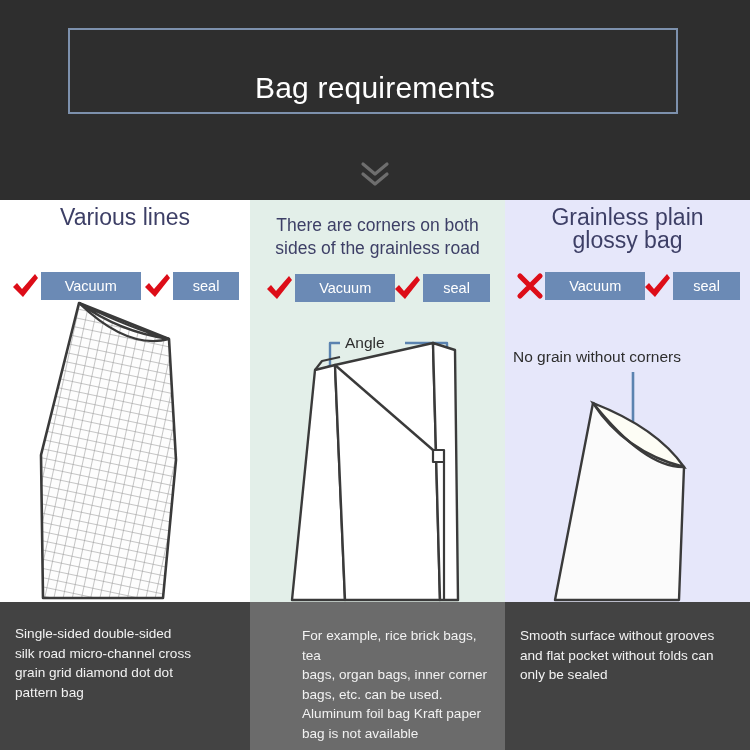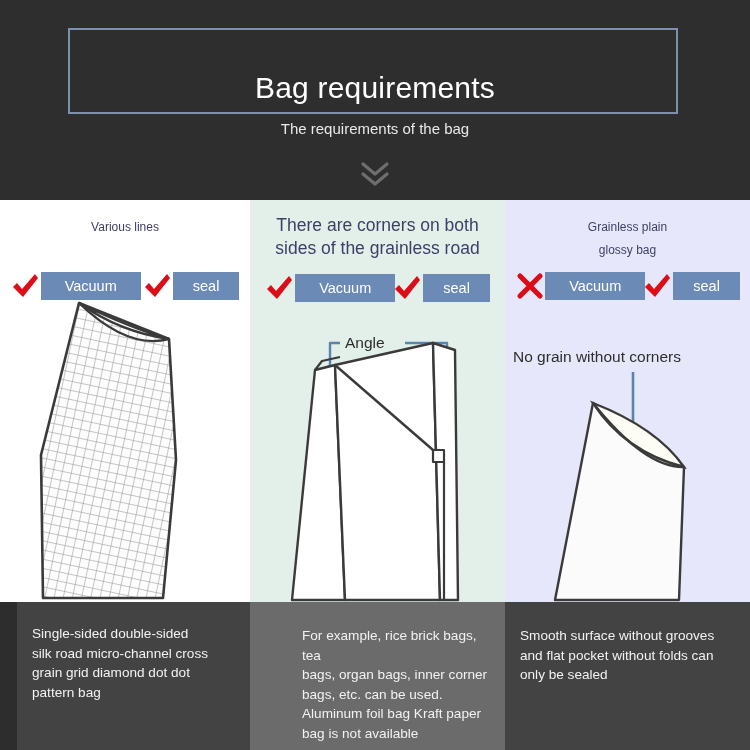--- a/index.html
+++ b/index.html
@@ -30,22 +30,22 @@
   .chevron svg { display: inline-block; }
 
   
   .panels { position: absolute; left: 0; top: 200px; width: 750px; height: 402px; }
   .panel { position: absolute; top: 0; height: 402px; overflow: visible; }
   .panel-1 { left: 0px;   width: 250px; background: #ffffff; }
   .panel-2 { left: 250px; width: 255px; background: #e3efe9; }
   .panel-3 { left: 505px; width: 245px; background: #e6e7fa; }
 
   .panel-title {
-    position: absolute; top: 16px; left: 6px; right: 6px; text-align: center;
-    color: #3d3f66; font-size: 12px; line-height: 23px; font-weight: 400;
+    position: absolute; top: 6px; left: 6px; right: 6px; text-align: center;
+    color: #3d3f66; font-size: 23px; line-height: 23px; font-weight: 400;
   }
   .panel-2 .panel-title { font-size: 17.5px; top: 14px; }
 
   
   .badge-row {
     position: absolute; left: 0; width: 100%;
     display: flex; align-items: center; justify-content: center; gap: 0px;
   }
   .mark { width: 30px; height: 28px; flex: 0 0 auto; position: relative; }
   .mark svg { position: absolute; left: 0; top: 0; }
@@ -58,39 +58,38 @@
   
   .leader-label {
     position: absolute; color: #2e2e2e; font-size: 15.5px; line-height: 20px;
     white-space: nowrap;
   }
   .leader { position: absolute; }
 
   
   .footer { position: absolute; left: 0; top: 602px; width: 750px; height: 148px; }
   .foot { position: absolute; top: 0; height: 148px; }
-  .foot-1 { left: 0px;   width: 250px; background: #434343; margin-left: 17px; }
+  .foot-1 { left: 0px;   width: 250px; background: #434343; }
   .foot-2 { left: 250px; width: 255px; background: #6b6b6b; }
   .foot-3 { left: 505px; width: 245px; background: #434343; }
   .foot-text {
     position: absolute; left: 15px; right: 12px; top: 22px;
     color: #f2f2f2; font-size: 13.6px; line-height: 19.5px; white-space: pre-line;
   }
   .foot-2 .foot-text { left: 12px; right: 10px; top: 24px; margin-left: 40px; }
   .foot-3 .foot-text { left: 15px; right: 8px; top: 24px; }
 </style>
 </head>
 <body>
 
 <div id="page">
 
   <div class="header">
     <div class="header-frame"></div>
     <div class="header-title">Bag requirements</div>
-    <div class="header-sub">The requirements of the bag</div>
     <div class="chevron">
       <svg width="34" height="30" viewBox="0 0 34 30">
         <path d="M5 4 L17 14 L29 4" fill="none" stroke="#6e6e6e" stroke-width="3.2" stroke-linecap="round" stroke-linejoin="round"></path>
         <path d="M5 14 L17 24 L29 14" fill="none" stroke="#6e6e6e" stroke-width="3.2" stroke-linecap="round" stroke-linejoin="round"></path>
       </svg>
     </div>
   </div>
 
   <div class="panels">
 

